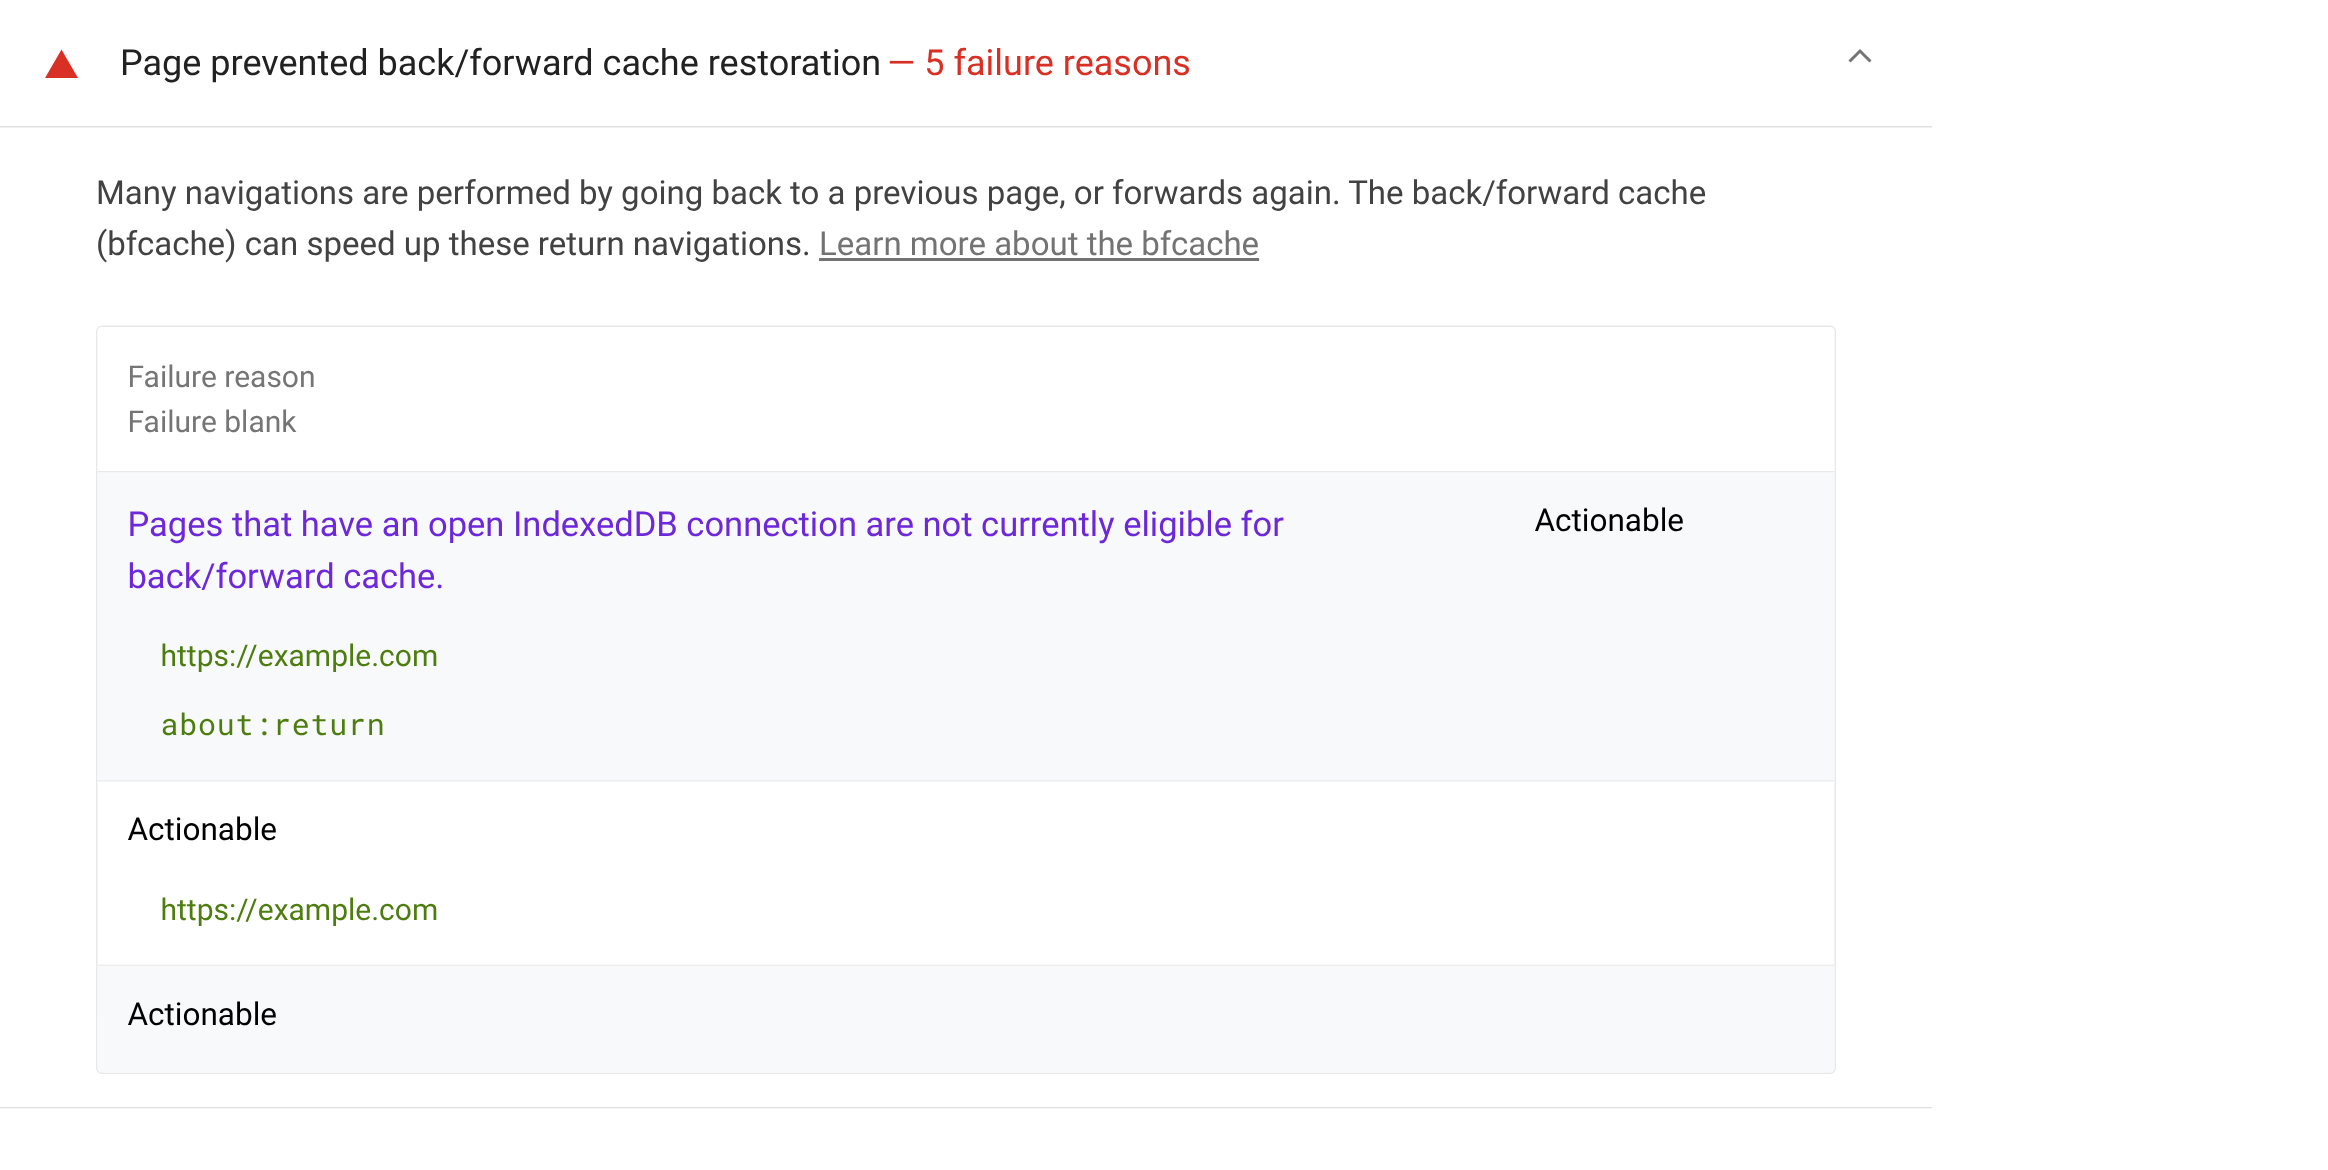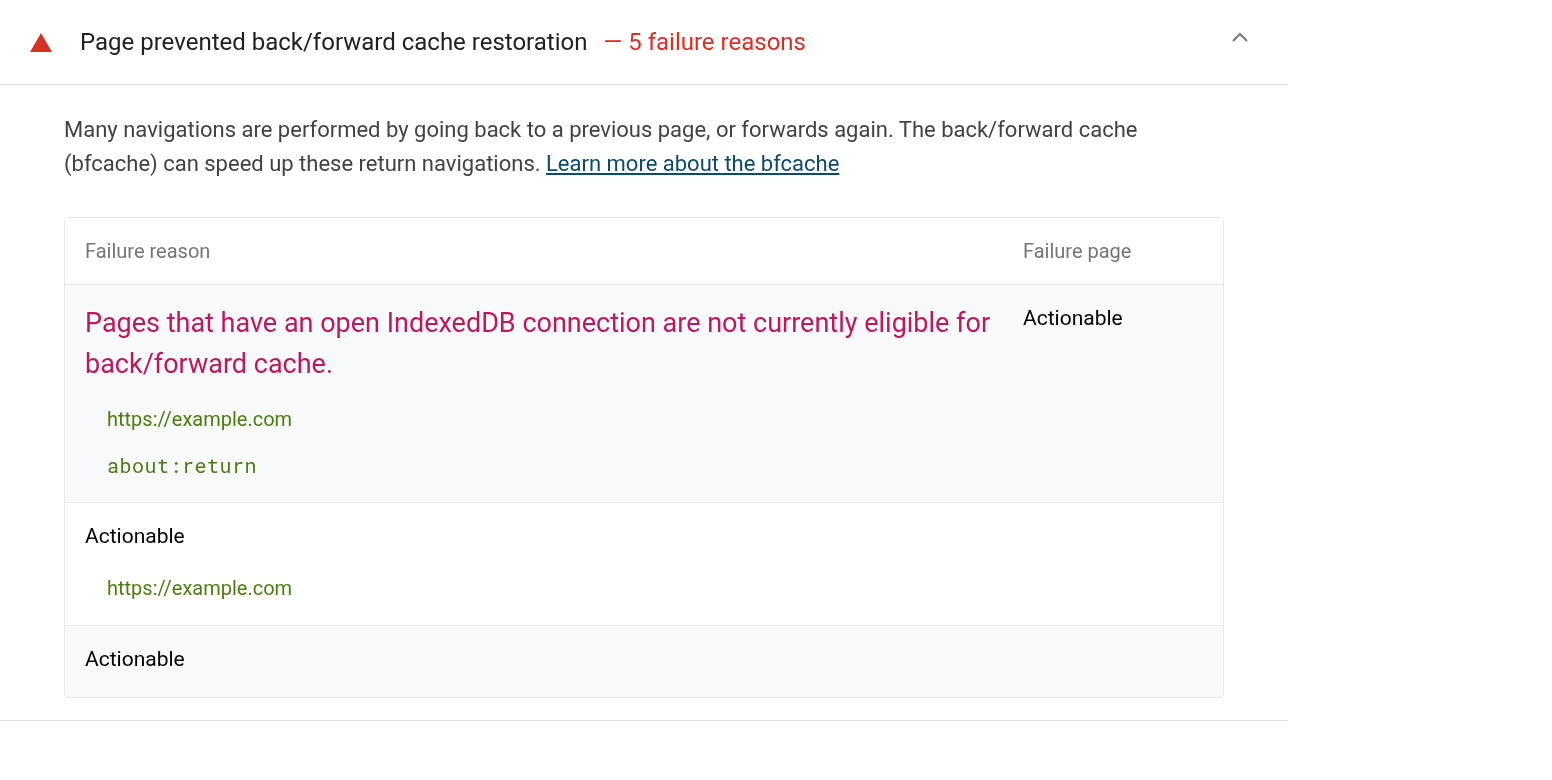--- a/index.html
+++ b/index.html
@@ -34,21 +34,21 @@
     flex-shrink: 0;
   }
   .title {
     font-size: 24px;
     font-weight: 400;
     color: #212121;
   }
   .summary {
     font-size: 24px;
     color: #d93025;
-    margin-left: 16px;
+    margin-left: 4px;
   }
   .dash {
     color: #d93025;
     margin: 0 6px 0 0;
   }
   .spacer {
     flex: 1;
   }
   .chevron {
     color: #757575;
@@ -65,36 +65,37 @@
   .body {
     padding: 28px 64px 0 64px;
   }
   .description {
     font-size: 22px;
     color: #424242;
     line-height: 1.55;
     margin-bottom: 36px;
   }
   .link {
-    color: #0c4a6e;
+    color: #737373;
     text-decoration: underline;
     cursor: pointer;
   }
   .table {
     border: 1px solid #e8e8e8;
     border-radius: 4px;
     overflow: hidden;
   }
   .thead {
     display: flex;
     padding: 18px 20px;
     color: #757575;
     font-size: 20px;
     border-bottom: 1px solid #e8e8e8;
     background: #fff;
+    flex-direction: column;
   }
   .col-reason {
     flex: 1;
   }
   .col-type {
     width: 180px;
     text-align: left;
   }
   .row {
     padding: 18px 20px 22px 20px;
@@ -105,22 +106,22 @@
   }
   .row.alt {
     background: #f8f9fa;
   }
   .row-top {
     display: flex;
     align-items: flex-start;
   }
   .reason-text {
     flex: 1;
-    font-size: 27px;
-    color: #be185d;
+    font-size: 23px;
+    color: #6d28d9;
     padding-right: 24px;
   }
   .type-text {
     width: 180px;
     font-size: 21px;
     color: #000000;
   }
   .urls {
     margin-top: 20px;
     padding-left: 22px;
@@ -162,21 +163,21 @@
   </div>
 
   <div class="body">
     <p class="description">
       <span>Many navigations are performed by going back to a previous page, or forwards again. The back/forward cache (bfcache) can speed up these return navigations. </span><a class="link">Learn more about the bfcache</a>
     </p>
 
     <div class="table">
       <div class="thead">
         <div class="col-reason">Failure reason</div>
-        <div class="col-type">Failure page</div>
+        <div class="col-type">Failure blank</div>
       </div>
       <div id="table-body">
           <div class="row alt">
             <div class="row-top">
               <div class="reason-text">Pages that have an open IndexedDB connection are not currently eligible for back/forward cache.</div>
               <div class="type-text">Actionable</div>
             </div>
             <div class="urls">
               <div class="url">https://example.com</div>
               <div class="url mono">about:return</div>

